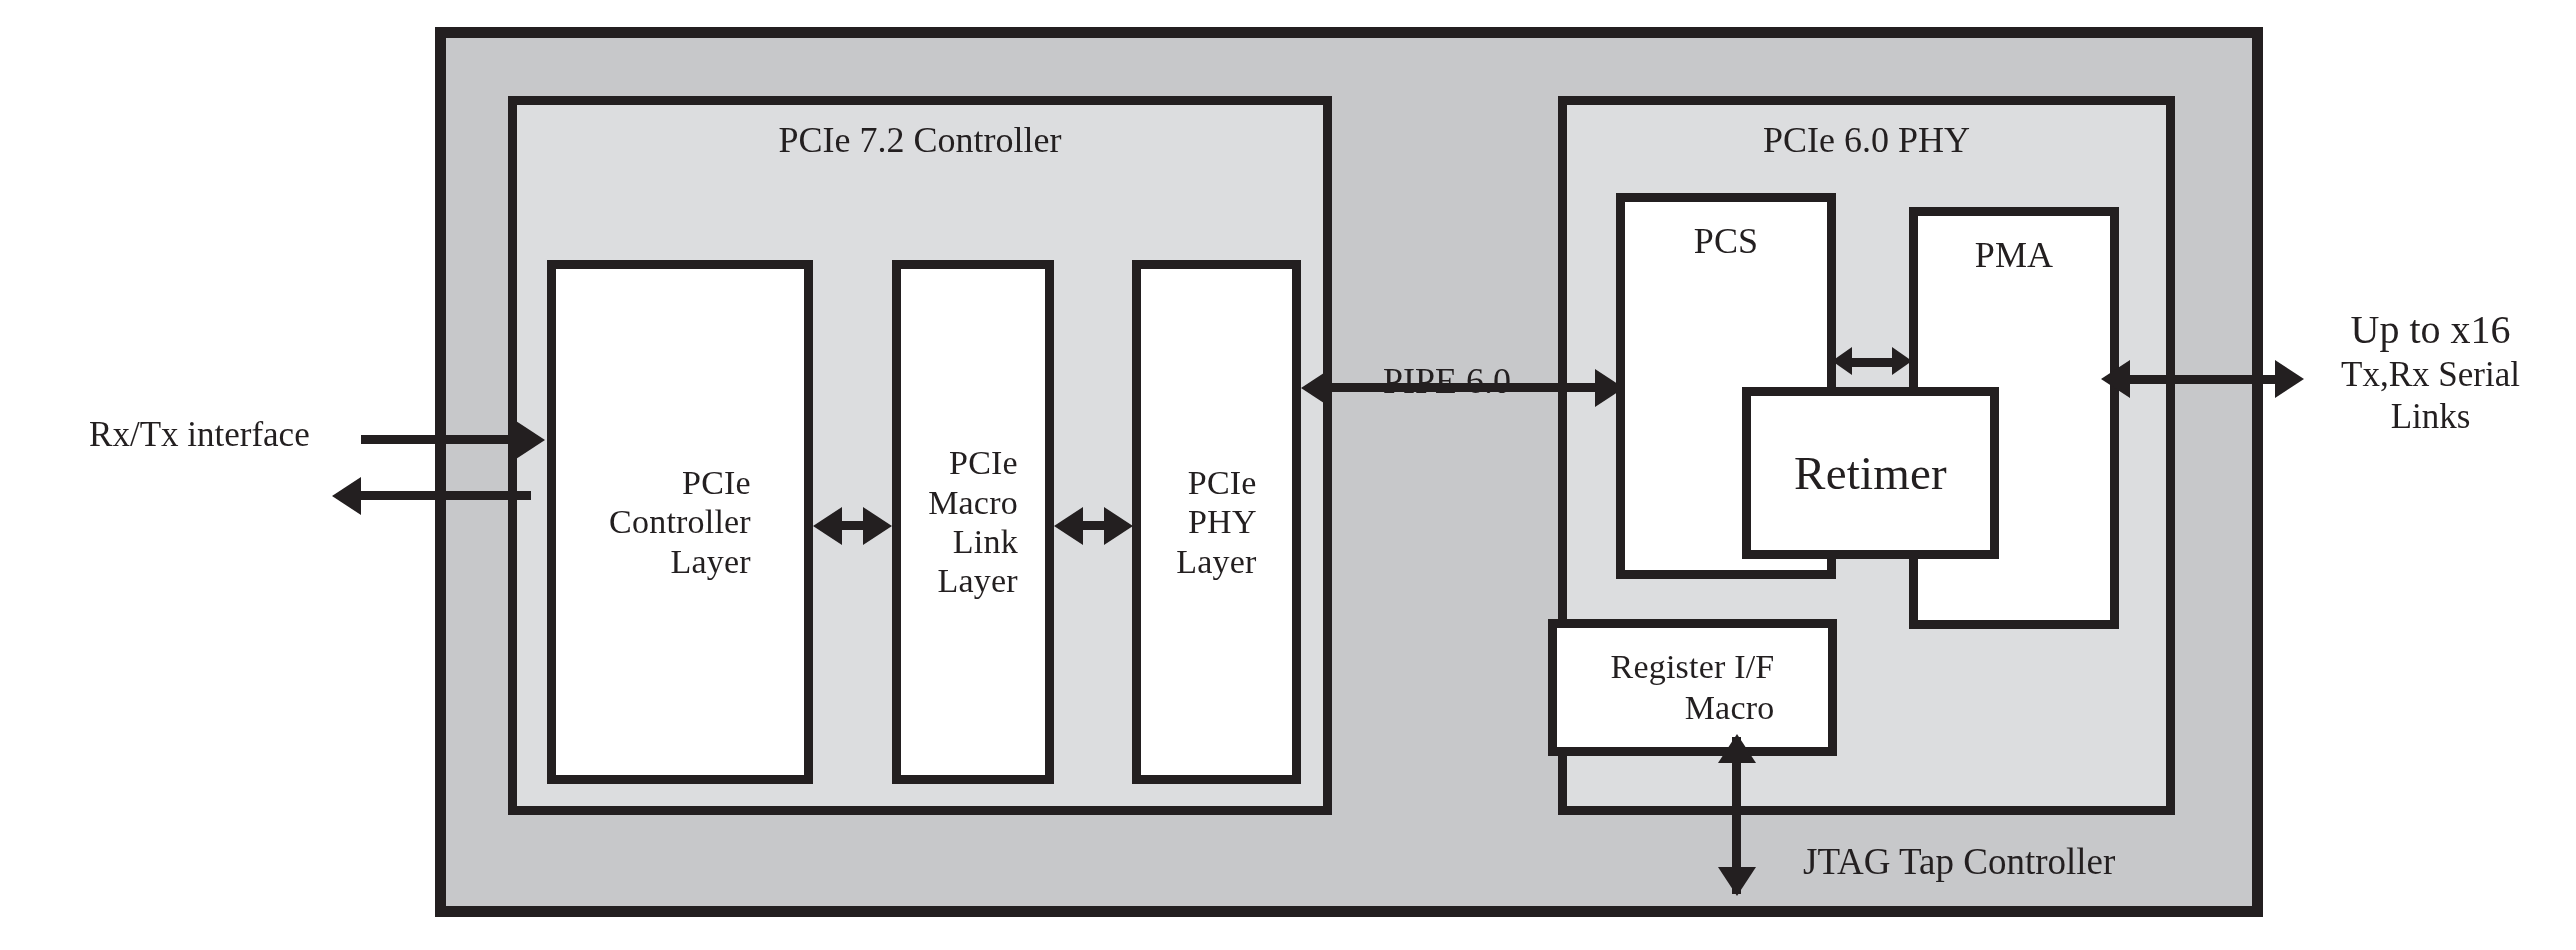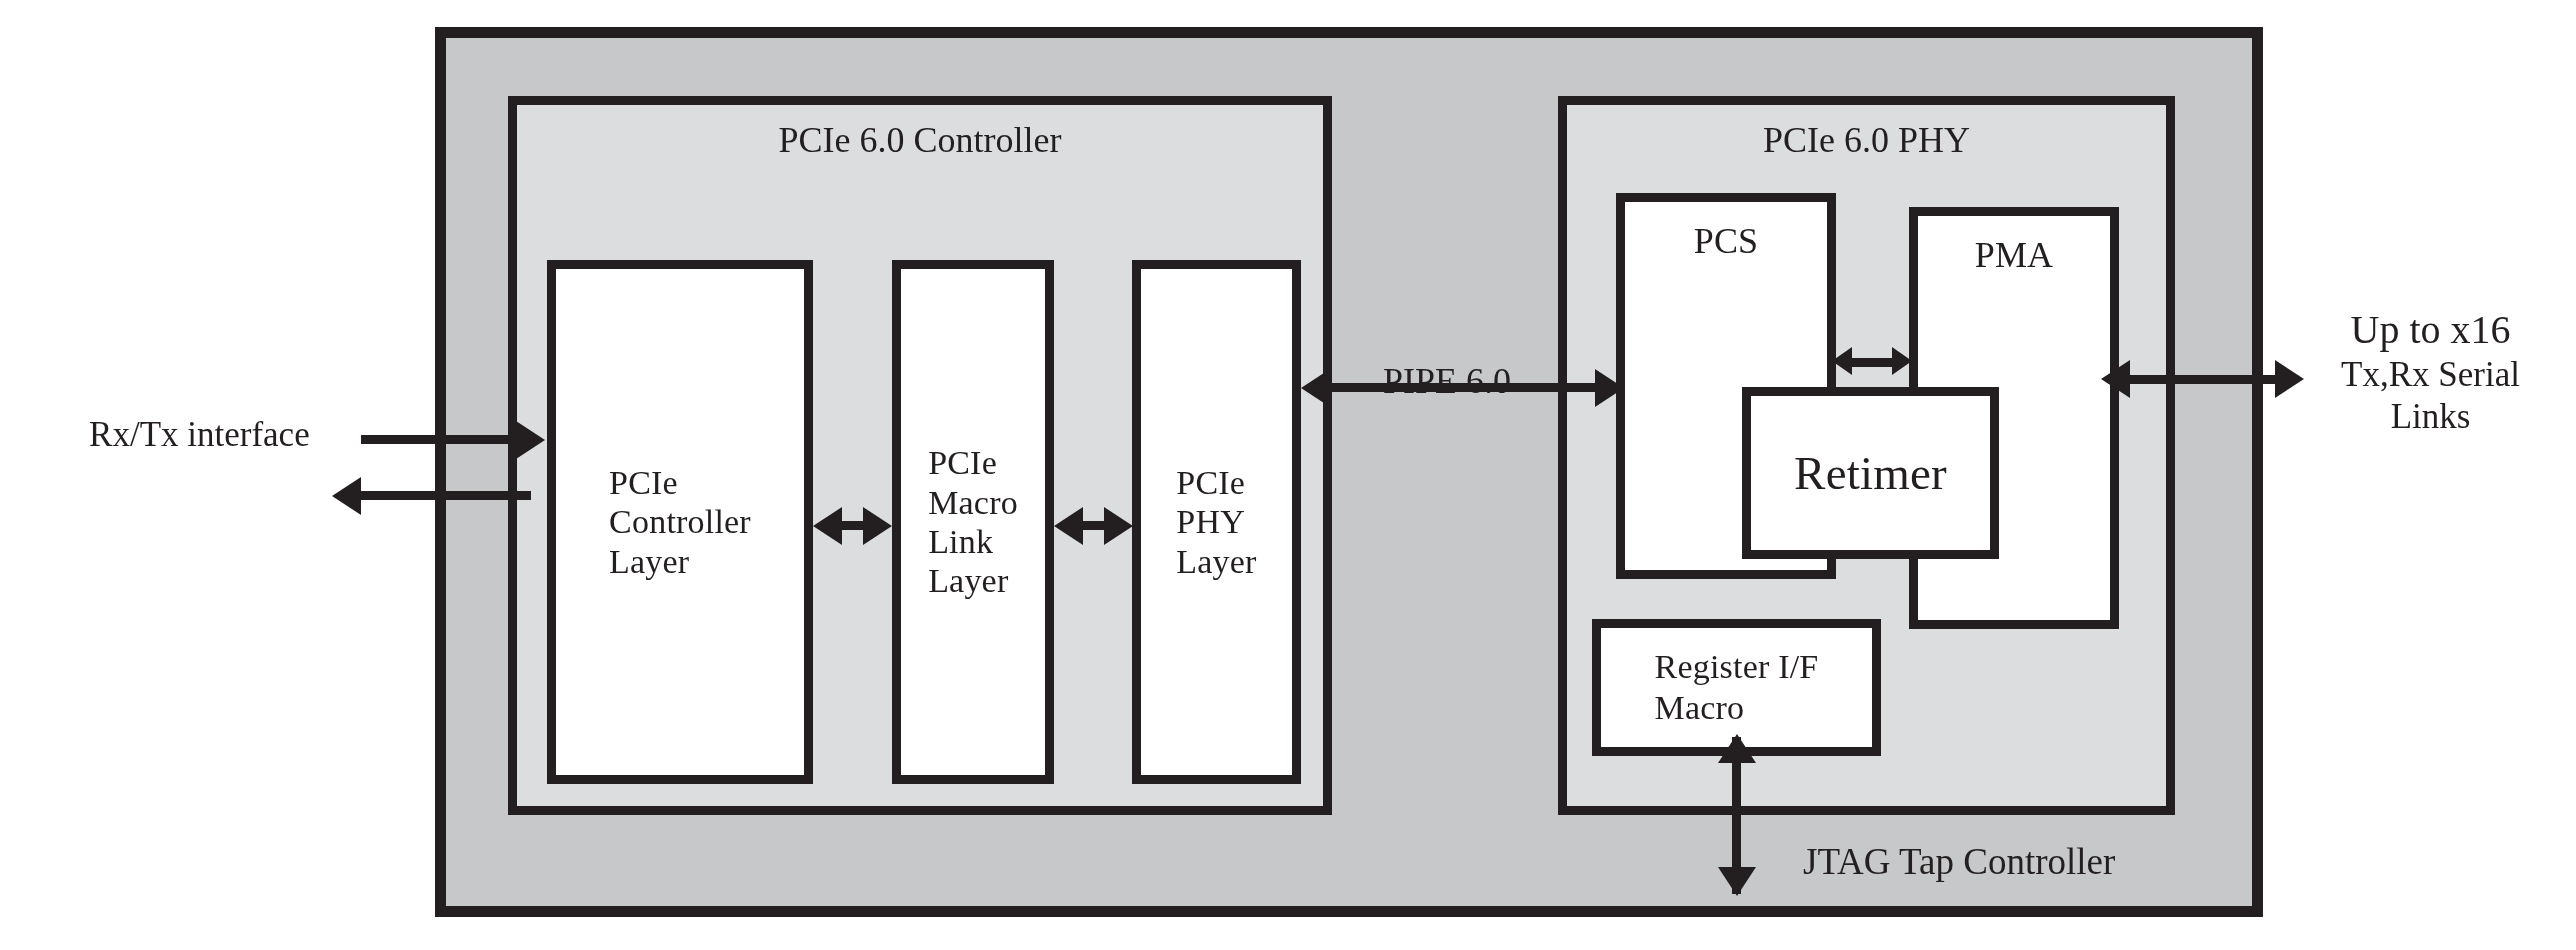--- a/index.html
+++ b/index.html
@@ -36,29 +36,29 @@
     border: 9.4px solid #231f20;
   }
 
   
   .leaf {
     background: #ffffff;
     border: 9.4px solid #231f20;
     display: flex;
     align-items: center;
     justify-content: center;
-    text-align: left;
+    text-align: right;
   }
   .tx-layer   { left: 547px;  top: 260px; width: 266px; height: 524px; }
   .dl-layer   { left: 892px; top: 260px; width: 162px; height: 524px; }
   .phy-layer  { left: 1132px; top: 260px; width: 169px; height: 524px; }
   .pcs-box    { left: 1616px; top: 193px; width: 220px; height: 386px; align-items: flex-start; }
   .pma-box    { left: 1909px; top: 207px; width: 210px; height: 422px; align-items: flex-start; }
   .retimer-box{ left: 1742px; top: 387px; width: 257px; height: 172px; z-index: 6; }
-  .reg-box    { left: 1592px; top: 619px; width: 289px; height: 137px; }
+  .reg-box    { left: 1548px; top: 619px; width: 289px; height: 137px; }
 
   
   .leaf .lbl { font-size: 34px; line-height: 1.16; letter-spacing: 0.2px; }
   .pcs-box .lbl, .pma-box .lbl { padding-top: 19px; font-size: 36px; }
   .retimer-box .lbl { font-size: 47px; }
   .reg-box .lbl { font-size: 34px; line-height: 1.18; }
 
   .title {
     font-size: 36px;
     text-align: center;
@@ -96,21 +96,21 @@
   .arrow-sm-l { border-right: 20.4px solid #231f20; border-top: 14.5px solid transparent; border-bottom: 14.5px solid transparent; }
 </style>
 </head>
 <body>
 
 <div id="canvas">
 
   <div class="abs outer-box"></div>
 
   <div class="abs ctrl-box"></div>
-  <div class="abs title ctrl-title">PCIe 6.0 Controller</div>
+  <div class="abs title ctrl-title">PCIe 7.2 Controller</div>
 
   <div class="abs phy-box"></div>
   <div class="abs title phy-title">PCIe 6.0 PHY</div>
 
   <div class="abs free-label lbl-high-eff">
     <div class="l2">Rx/Tx interface</div>
   </div>
 
   <div class="abs hline" style="left:361px; top:435px; width:162px;"></div>
   <div class="abs arrow-r" style="left:516px; top:421px;"></div>

